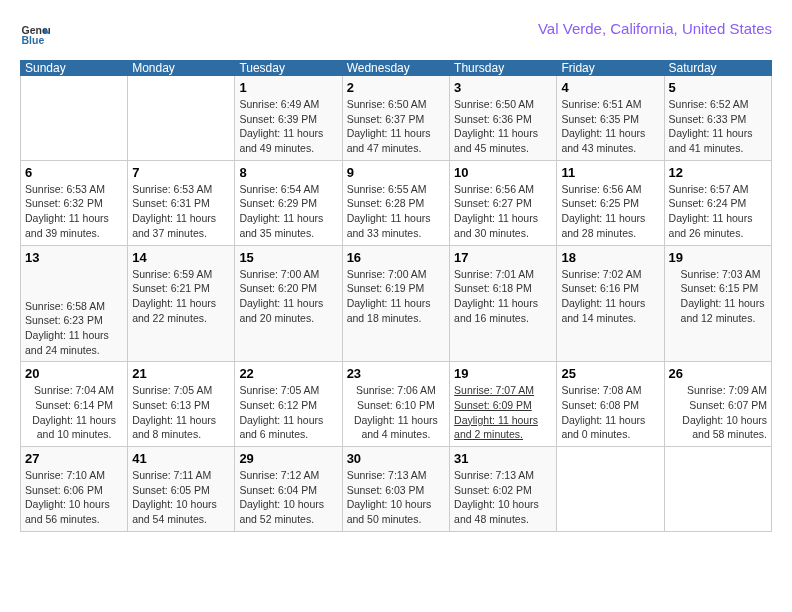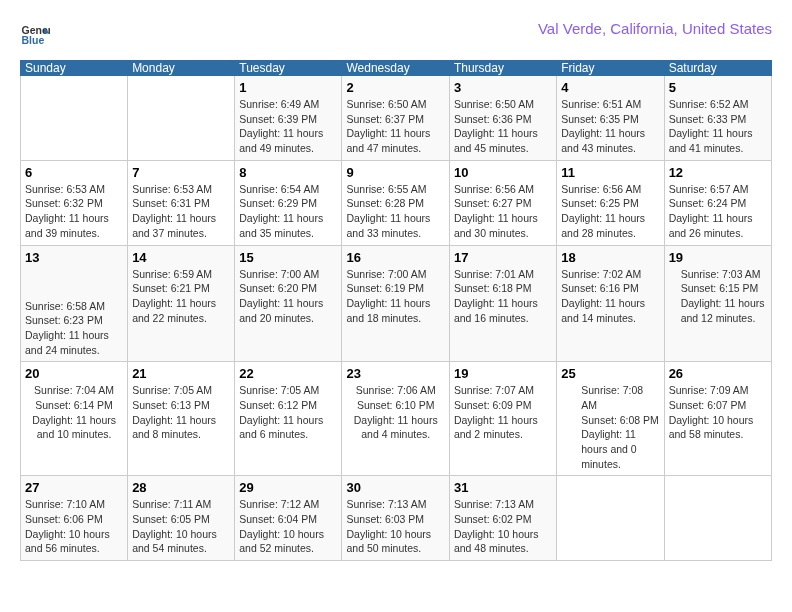--- a/index.html
+++ b/index.html
@@ -249,46 +249,46 @@
 Daylight: 11 hours and 6 minutes.</div>
         </td>
         <td>
           <span class="day-num">23</span>
           <div class="day-info" style="white-space: pre-line; text-align: center;">Sunrise: 7:06 AM
 Sunset: 6:10 PM
 Daylight: 11 hours and 4 minutes.</div>
         </td>
         <td>
           <span class="day-num">19</span>
-          <div class="day-info" style="white-space: pre-line;">Sunrise: 7:07 AM
+          <div class="day-info" style="white-space: pre-line; text-decoration: underline;">Sunrise: 7:07 AM
 Sunset: 6:09 PM
 Daylight: 11 hours and 2 minutes.</div>
         </td>
         <td>
           <span class="day-num">25</span>
-          <div class="day-info" style="white-space: pre-line; margin-left: 20px;">Sunrise: 7:08 AM
+          <div class="day-info" style="white-space: pre-line;">Sunrise: 7:08 AM
 Sunset: 6:08 PM
 Daylight: 11 hours and 0 minutes.</div>
         </td>
         <td>
           <span class="day-num">26</span>
-          <div class="day-info" style="white-space: pre-line;">Sunrise: 7:09 AM
+          <div class="day-info" style="white-space: pre-line; text-align: right;">Sunrise: 7:09 AM
 Sunset: 6:07 PM
 Daylight: 10 hours and 58 minutes.</div>
         </td>
       </tr>
       <tr>
         <td>
           <span class="day-num">27</span>
           <div class="day-info" style="white-space: pre-line;">Sunrise: 7:10 AM
 Sunset: 6:06 PM
 Daylight: 10 hours and 56 minutes.</div>
         </td>
         <td>
-          <span class="day-num">28</span>
+          <span class="day-num">41</span>
           <div class="day-info" style="white-space: pre-line;">Sunrise: 7:11 AM
 Sunset: 6:05 PM
 Daylight: 10 hours and 54 minutes.</div>
         </td>
         <td>
           <span class="day-num">29</span>
           <div class="day-info" style="white-space: pre-line;">Sunrise: 7:12 AM
 Sunset: 6:04 PM
 Daylight: 10 hours and 52 minutes.</div>
         </td>

